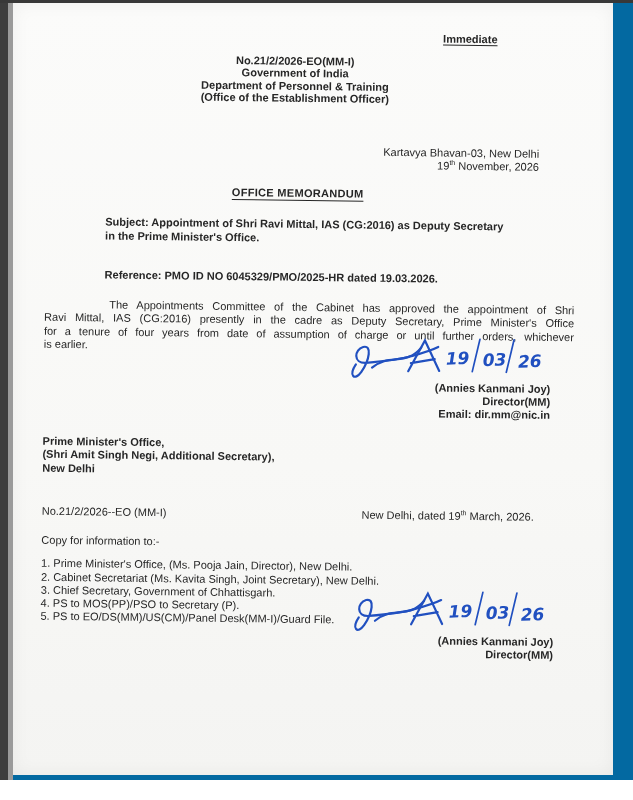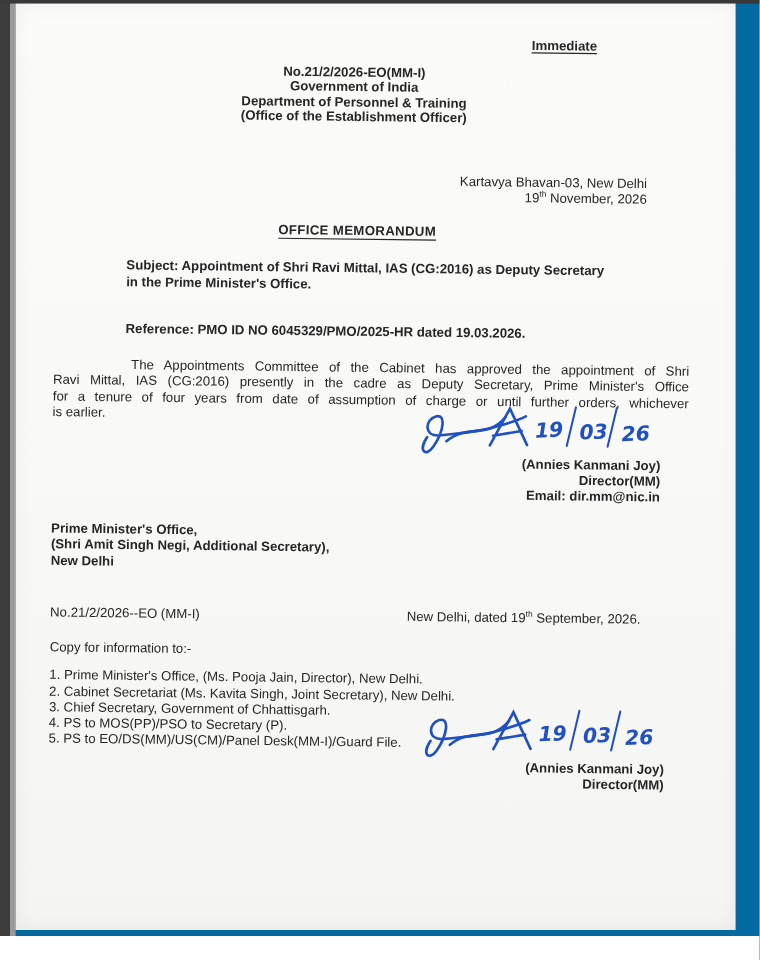--- a/index.html
+++ b/index.html
@@ -107,21 +107,21 @@
       </div>
 
       <div class="addressee">
         <div>Prime Minister's Office,</div>
         <div>(Shri Amit Singh Negi, Additional Secretary),</div>
         <div>New Delhi</div>
       </div>
 
       <div class="ref-row">
         <span>No.21/2/2026--EO (MM-I)</span>
-        <span><span>New Delhi, dated 19</span><sup>th</sup><span> September, 2026.</span></span>
+        <span><span>New Delhi, dated 19</span><sup>th</sup><span> March, 2026.</span></span>
       </div>
 
       <div class="copy-heading">Copy for information to:-</div>
 
       <div class="copy-list">
         <div>1. Prime Minister's Office, (Ms. Pooja Jain, Director), New Delhi.</div>
         <div>2. Cabinet Secretariat (Ms. Kavita Singh, Joint Secretary), New Delhi.</div>
         <div>3. Chief Secretary, Government of Chhattisgarh.</div>
         <div>4. PS to MOS(PP)/PSO to Secretary (P).</div>
         <div>5. PS to EO/DS(MM)/US(CM)/Panel Desk(MM-I)/Guard File.</div>

